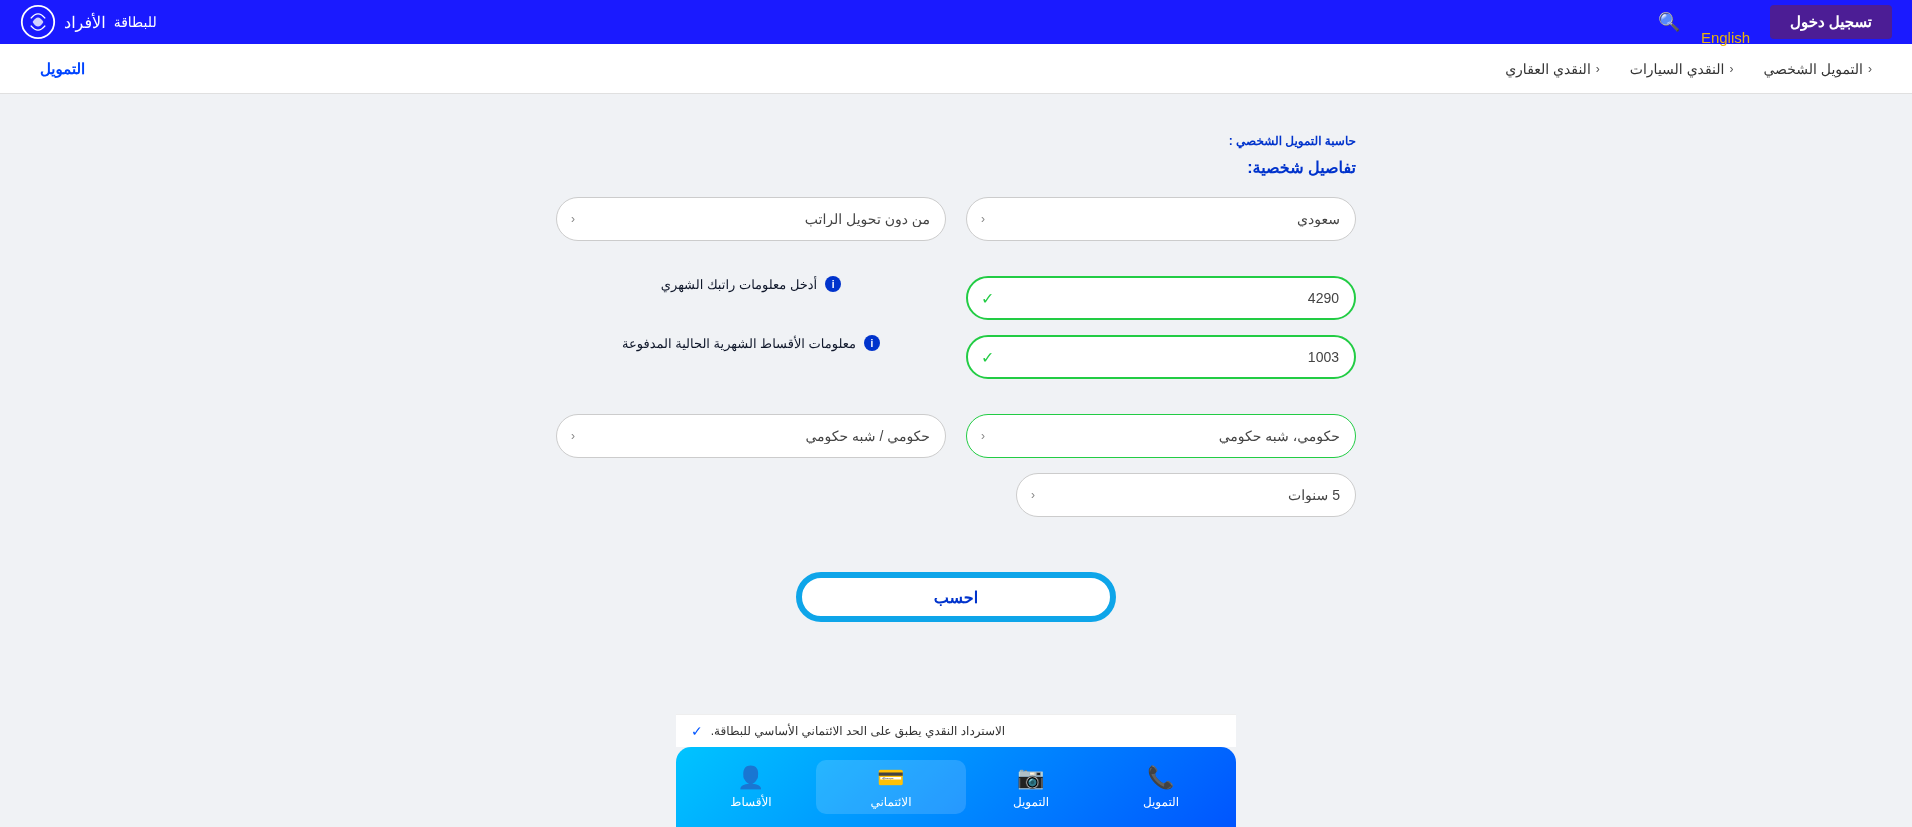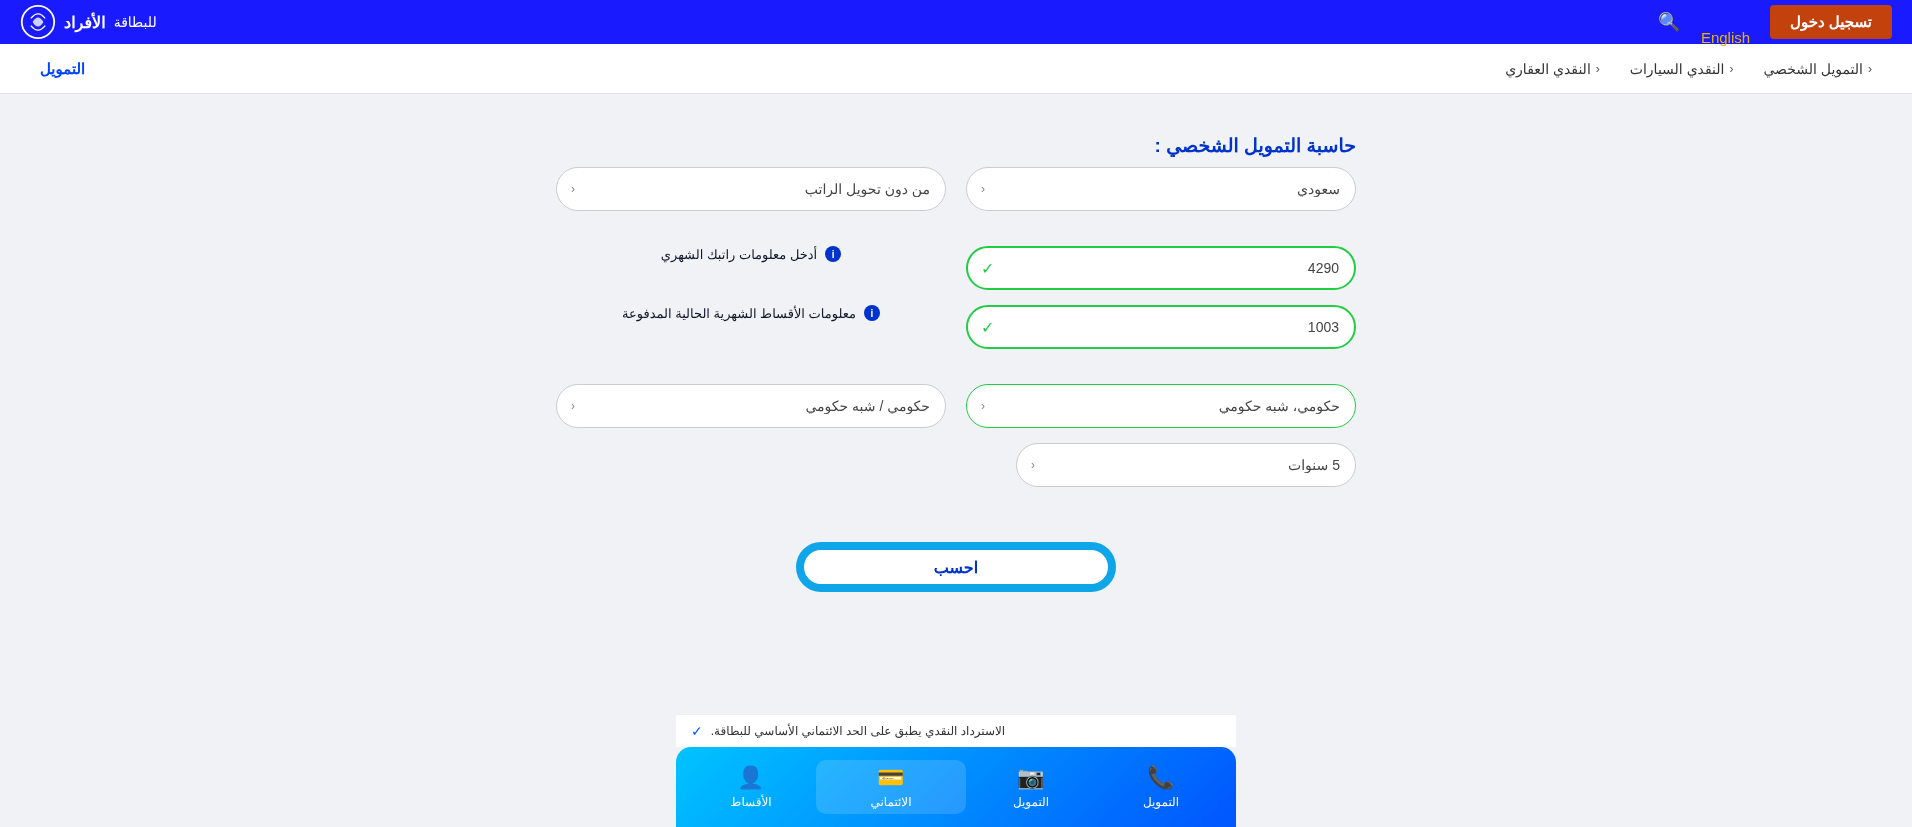--- a/index.html
+++ b/index.html
@@ -30,21 +30,21 @@
       display: flex;
       align-items: center;
       gap: 20px;
     }
     .top-nav-left {
       display: flex;
       align-items: center;
       gap: 10px;
     }
     .login-btn {
-      background-color: #c2410c;
+      background-color: #4c1d95;
       color: white;
       border: none;
       padding: 8px 20px;
       border-radius: 4px;
       font-size: 15px;
       cursor: pointer;
       font-weight: bold;
     }
     .lang-btn {
       color: #eab308;
@@ -60,21 +60,21 @@
       cursor: pointer;
     }
     .nav-logo {
       display: flex;
       align-items: center;
       gap: 8px;
     }
     .nav-logo-text {
       color: white;
       font-size: 16px;
-      font-weight: bold;
+      font-weight: normal;
     }
     .nav-logo-sub {
       color: white;
       font-size: 14px;
     }
     .logo-icon {
       width: 36px;
       height: 36px;
     }
 
@@ -112,21 +112,21 @@
     }
 
     
     .main-content {
       padding: 40px 200px;
       min-height: 680px;
     }
 
     .page-title {
       text-align: right;
-      font-size: 19px;
+      font-size: 12px;
       font-weight: bold;
       color: #0033cc;
       margin-bottom: 10px;
     }
     .section-title {
       text-align: right;
       font-size: 16px;
       font-weight: bold;
       color: #0033cc;
       margin-bottom: 20px;
@@ -231,21 +231,21 @@
       top: 50%;
       transform: translateY(-50%);
       color: #22cc44;
       font-size: 16px;
     }
 
     
     .calculate-btn {
       width: 320px;
       height: 50px;
-      border: 8px solid #0ea5e9;
+      border: 6px solid #0ea5e9;
       border-radius: 30px;
       background: white;
       color: #0033cc;
       font-size: 16px;
       font-weight: bold;
       cursor: pointer;
       margin: 20px auto;
       display: block;
     }
 
@@ -345,20 +345,21 @@
       <span>النقدي العقاري</span>
     </div>
   </div>
   <div class="secondary-nav-left">التمويل</div>
 </nav>
 
 <main class="main-content">
   <div class="form-container">
 
     <div class="page-title">حاسبة التمويل الشخصي :</div>
+    <div class="section-title">تفاصيل شخصية:</div>
 
     <div class="form-row">
       <div class="form-group">
         <div class="select-wrapper">
           <select class="select-field">
             <option value="سعودي">سعودي</option>
           </select>
           <span class="chevron-down">‹</span>
         </div>
       </div>

